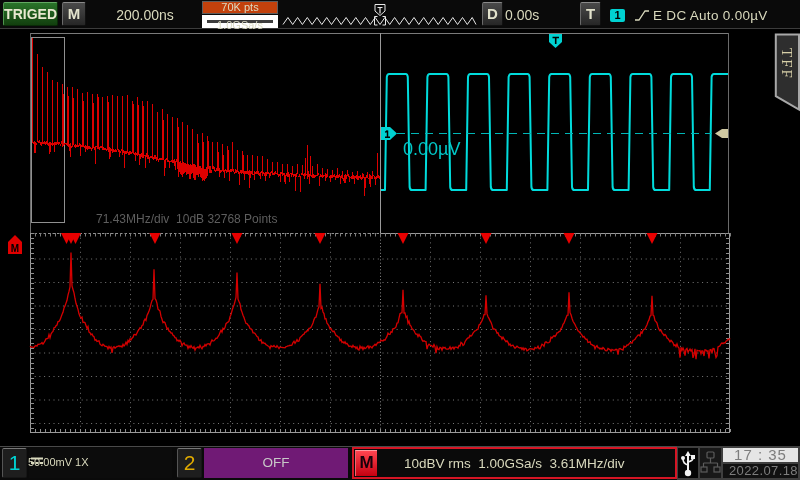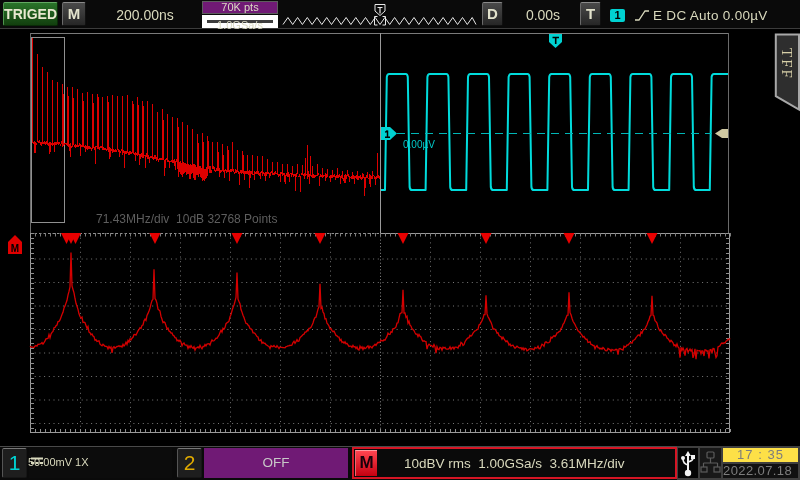--- a/index.html
+++ b/index.html
@@ -7,33 +7,33 @@
 .cream{color:#d9d9bd}
 .btn{position:absolute;background:linear-gradient(#4a4a4a,#262626);border:1px solid #111;
  border-top-color:#8a8a8a;border-left-color:#6a6a6a;color:#e2e2cc;font-weight:bold;
  text-align:center;border-radius:2px}
 </style></head><body>
 
 <div class="abs" style="left:0;top:0;width:800px;height:29px;background:#0a0a0a;border-bottom:1px solid #3c3c3c"></div>
 <div class="abs" style="left:3px;top:2px;width:55px;height:24px;background:linear-gradient(#2a742a,#123f0e);border:1px solid #0a2a08;border-top-color:#63a863;border-left-color:#4d954d;border-radius:2px;color:#e8e8d0;font-size:14px;font-weight:bold;line-height:22px;text-align:right">TRIGED</div>
 <div class="btn" style="left:62px;top:2px;width:24px;height:24px;font-size:15px;line-height:22px">M</div>
 <div class="abs cream" style="left:100px;top:7px;width:90px;text-align:center;font-size:14px">200.00ns</div>
-<div class="abs" style="left:202px;top:1px;width:76px;height:13px;background:#701a75;border:1px solid #5d5d5d;color:#dcdcc4;font-size:11px;line-height:11px;text-align:center">70K pts</div>
+<div class="abs" style="left:202px;top:1px;width:76px;height:13px;background:#c2410c;border:1px solid #5d5d5d;color:#dcdcc4;font-size:11px;line-height:11px;text-align:center">70K pts</div>
 <div class="abs" style="left:202px;top:15px;width:76px;height:13px;background:#3d3d3d;border:5px solid #ffffff;color:#dcdcc4;font-size:11px;line-height:11px;text-align:center">1.0GSa/s</div>
 <svg class="abs" style="left:0;top:0" width="800" height="30">
  <path d="M283.0 24.5L287.9 17.5L292.7 24.5L297.6 17.5L302.4 24.5L307.3 17.5L312.1 24.5L317.0 17.5L321.8 24.5L326.7 17.5L331.5 24.5L336.4 17.5L341.2 24.5L346.1 17.5L350.9 24.5L355.8 17.5L360.6 24.5L365.5 17.5L370.3 24.5L375.2 17.5L380.0 24.5L384.9 17.5L389.7 24.5L394.6 17.5L399.4 24.5L404.3 17.5L409.1 24.5L414.0 17.5L418.8 24.5L423.7 17.5L428.5 24.5L433.4 17.5L438.2 24.5L443.1 17.5L447.9 24.5L452.8 17.5L457.6 24.5L462.5 17.5L467.3 24.5L472.2 17.5L476.0 24.5" fill="none" stroke="#e8e8e8" stroke-width="1"></path>
 
  <g fill="none" stroke="#e8e8e8" stroke-width="1">
   <path d="M375 4.5h10v6.5l-5 4.5-5-4.5z"></path>
   <path d="M377.5 16.5h-3v8.5h3M382.5 16.5h3v8.5h-3"></path>
  </g>
  <path d="M377.5 7.5h5M380 7.5v6" stroke="#e8e8e8" stroke-width="1.2" fill="none"></path>
 </svg>
 <div class="btn" style="left:482px;top:2px;width:21px;height:24px;font-size:15px;line-height:22px">D</div>
-<div class="abs cream" style="left:505px;top:7px;width:76px;text-align:center;font-size:14px">0.00s</div>
+<div class="abs cream" style="left:505px;top:7px;width:76px;font-size:14px">0.00s</div>
 <div class="btn" style="left:580px;top:2px;width:21px;height:24px;font-size:15px;line-height:22px">T</div>
 <div class="abs" style="left:610px;top:9px;width:15px;height:13px;background:#00d2d2;border-radius:2px;color:#000;font-size:11px;font-weight:bold;line-height:13px;text-align:center">1</div>
 <svg class="abs" style="left:634px;top:7px" width="16" height="16">
  <path d="M1 13h4l6-9h4" fill="none" stroke="#d9d9bd" stroke-width="1.3"></path>
 </svg>
 <div class="abs cream" style="left:653px;top:8px;font-size:13.5px;letter-spacing:0.3px">E DC Auto 0.00µV</div>
 
 <div class="abs" style="left:30px;top:33px;width:699px;height:1px;background:#7a7a7a"></div>
 <div class="abs" style="left:30px;top:33px;width:1px;height:200px;background:#6a6a6a"></div>
 <div class="abs" style="left:380px;top:33px;width:1px;height:200px;background:#9a9a9a"></div>
@@ -58,21 +58,21 @@
  <path d="M397 133.5H712" stroke="#00b6b6" stroke-width="1.2" stroke-dasharray="8 6" fill="none"></path>
 
  <path d="M549 34h13v8l-6.5 6-6.5-6z" fill="#00d2d2"></path>
  <path d="M552.5 37.5h6.5M555.7 37.5v6.5" stroke="#000" stroke-width="1.6" fill="none"></path>
 
  <path d="M381 127h9l7 6.5-7 6.5h-9z" fill="#00d2d2"></path>
  <path d="M387.5 130.5l-2.2 1.8M387.5 130.5v6.5M385 137.3h5" stroke="#000" stroke-width="1.5" fill="none"></path>
 
  <path d="M728 129h-6l-7 4.5 7 4.5h6z" fill="#cfc8a2"></path>
 </svg>
-<div class="abs" style="left:403px;top:139px;font-size:10px;color:#00c8c8">0.00µV</div>
+<div class="abs" style="left:403px;top:139px;font-size:18px;color:#00c8c8">0.00µV</div>
 
 <svg class="abs" style="left:770px;top:33px" width="30" height="80">
  <path d="M5.8 1.5h23.2v75l-23.2-13.4z" fill="#2e2e2e" stroke="#a8a8a8" stroke-width="2"></path>
  <text transform="translate(11.5 15) rotate(90)" fill="#d8d0a8" font-size="15" letter-spacing="2" font-family="Liberation Serif">TFF</text>
 </svg>
 
 <svg class="abs" style="left:0;top:0" width="800" height="480">
  <path d="M30 259H730" stroke="#787878" stroke-width="1" stroke-dasharray="1 3.7" fill="none"></path>
  <path d="M30 282.5H730" stroke="#787878" stroke-width="1" stroke-dasharray="1 3.7" fill="none"></path>
  <path d="M30 306H730" stroke="#787878" stroke-width="1" stroke-dasharray="1 3.7" fill="none"></path>
@@ -150,14 +150,14 @@
 </svg>
 <div class="abs" style="left:700px;top:448px;width:21px;height:30px;background:#181818"></div>
 <svg class="abs" style="left:700px;top:448px" width="21" height="30">
  <g stroke="#5c5c5c" fill="none" stroke-width="1.2">
   <rect x="7" y="4" width="7" height="6" rx="1"></rect>
   <path d="M10.5 10v5M3.5 15h14M3.5 15v4M17.5 15v4"></path>
   <rect x="1" y="19" width="6" height="5"></rect>
   <rect x="14" y="19" width="6" height="5"></rect>
  </g>
 </svg>
-<div class="abs" style="left:723px;top:448px;width:75px;height:14px;background:#fde047;color:#7d7d7d;font-size:13px;line-height:14px;text-align:center;letter-spacing:1px">17&nbsp;:&nbsp;35</div>
-<div class="abs" style="left:723px;top:464px;width:75px;height:14px;background:#111;color:#7d7d7d;font-size:13px;line-height:14px;text-align:left;letter-spacing:0.4px">2022.07.18</div>
+<div class="abs" style="left:723px;top:448px;width:75px;height:14px;background:#e5e5e5;color:#7d7d7d;font-size:15px;line-height:14px;text-align:center;letter-spacing:1px">17&nbsp;:&nbsp;35</div>
+<div class="abs" style="left:723px;top:464px;width:75px;height:14px;background:#111;color:#7d7d7d;font-size:13px;line-height:14px;text-align:right;letter-spacing:0.4px">2022.07.18</div>
 
 </body></html>

